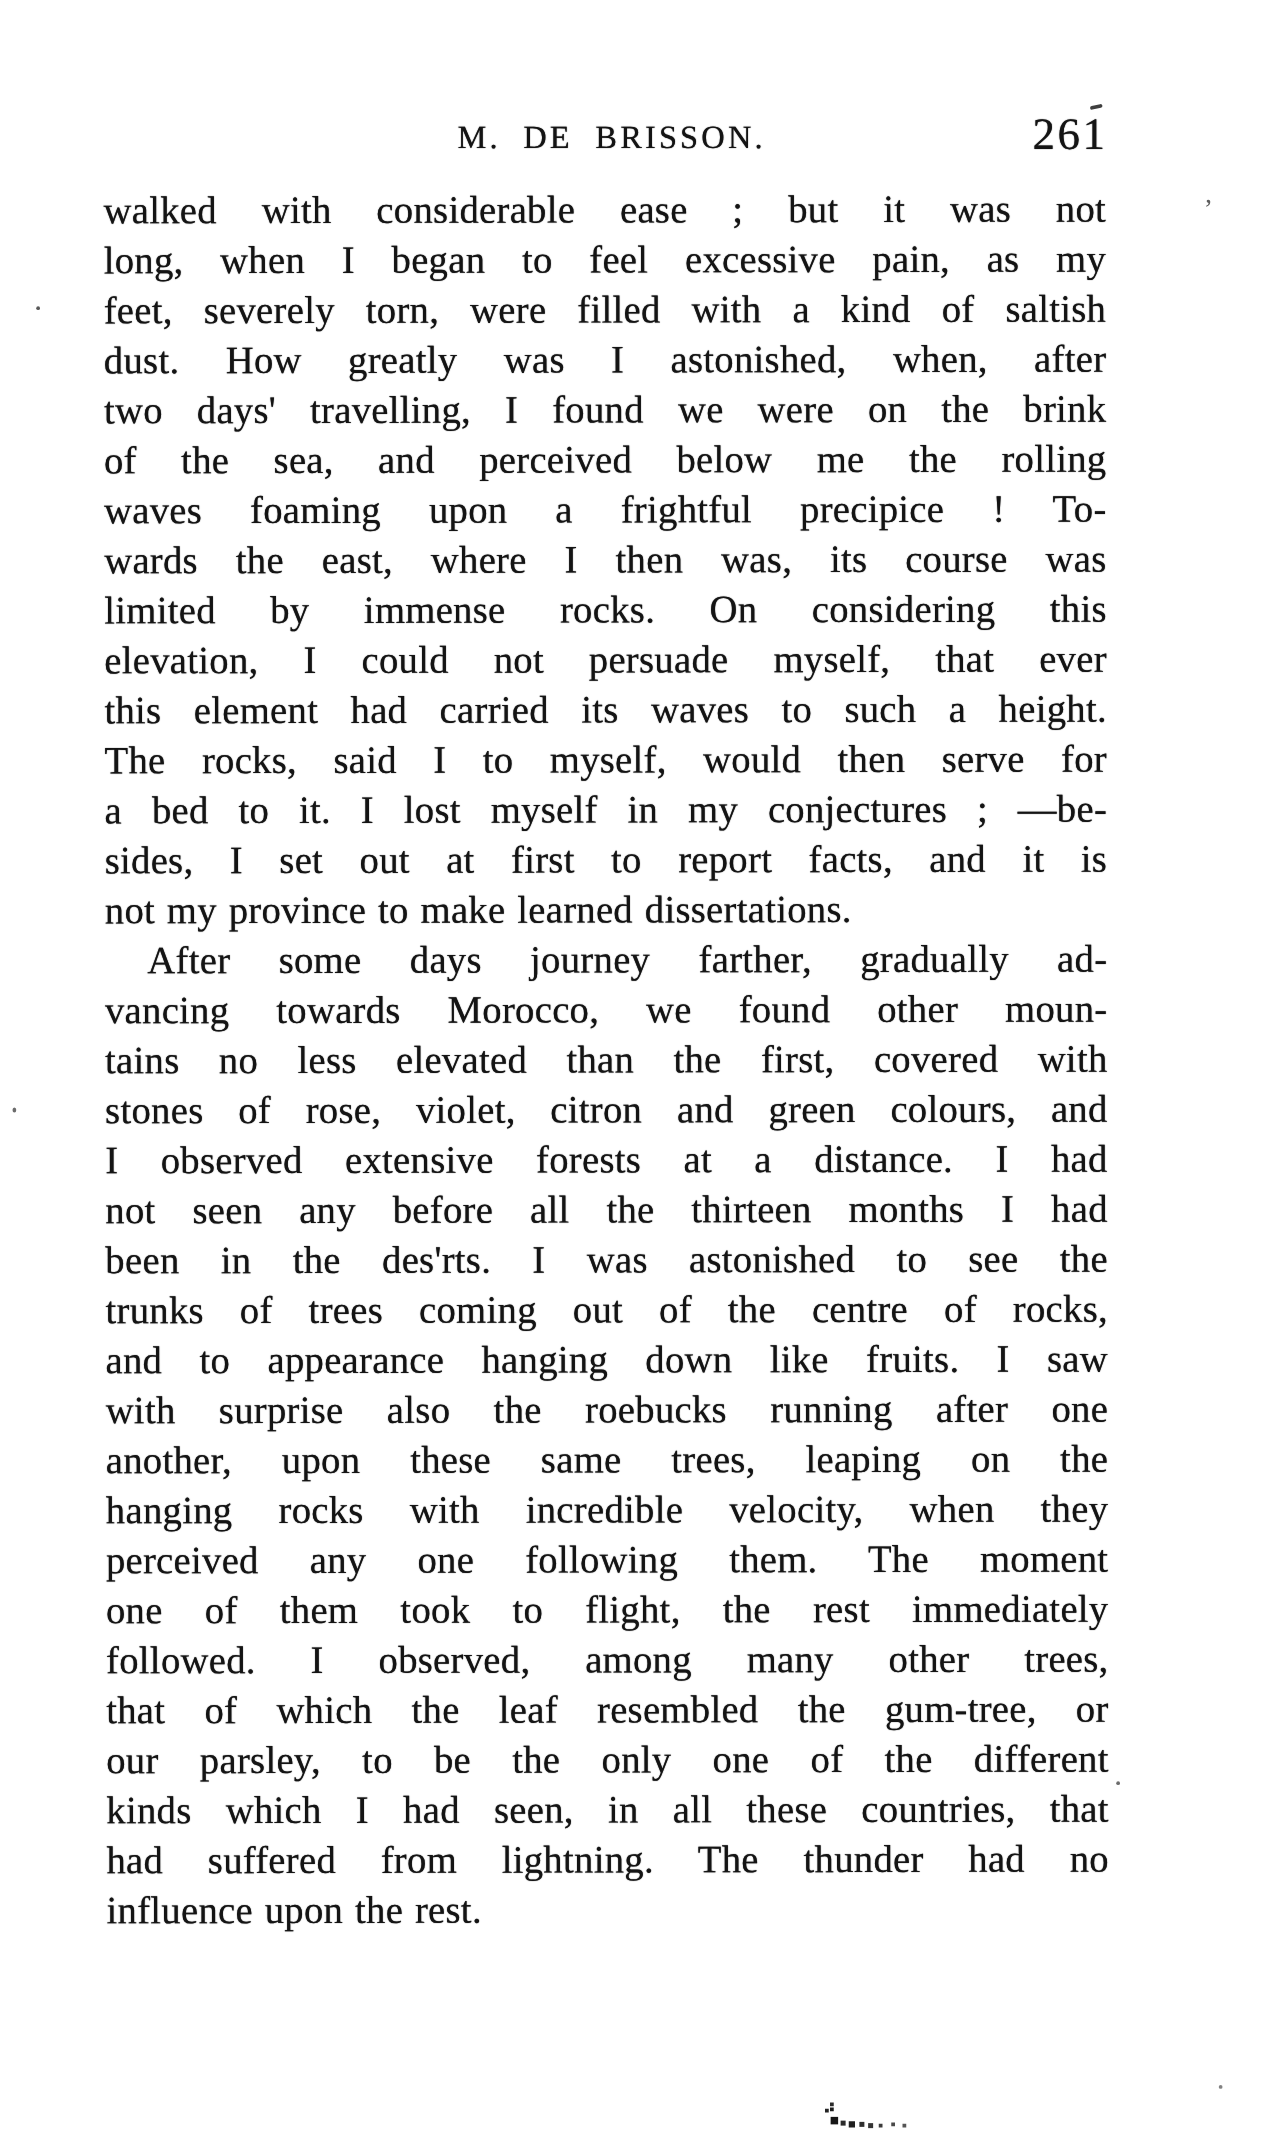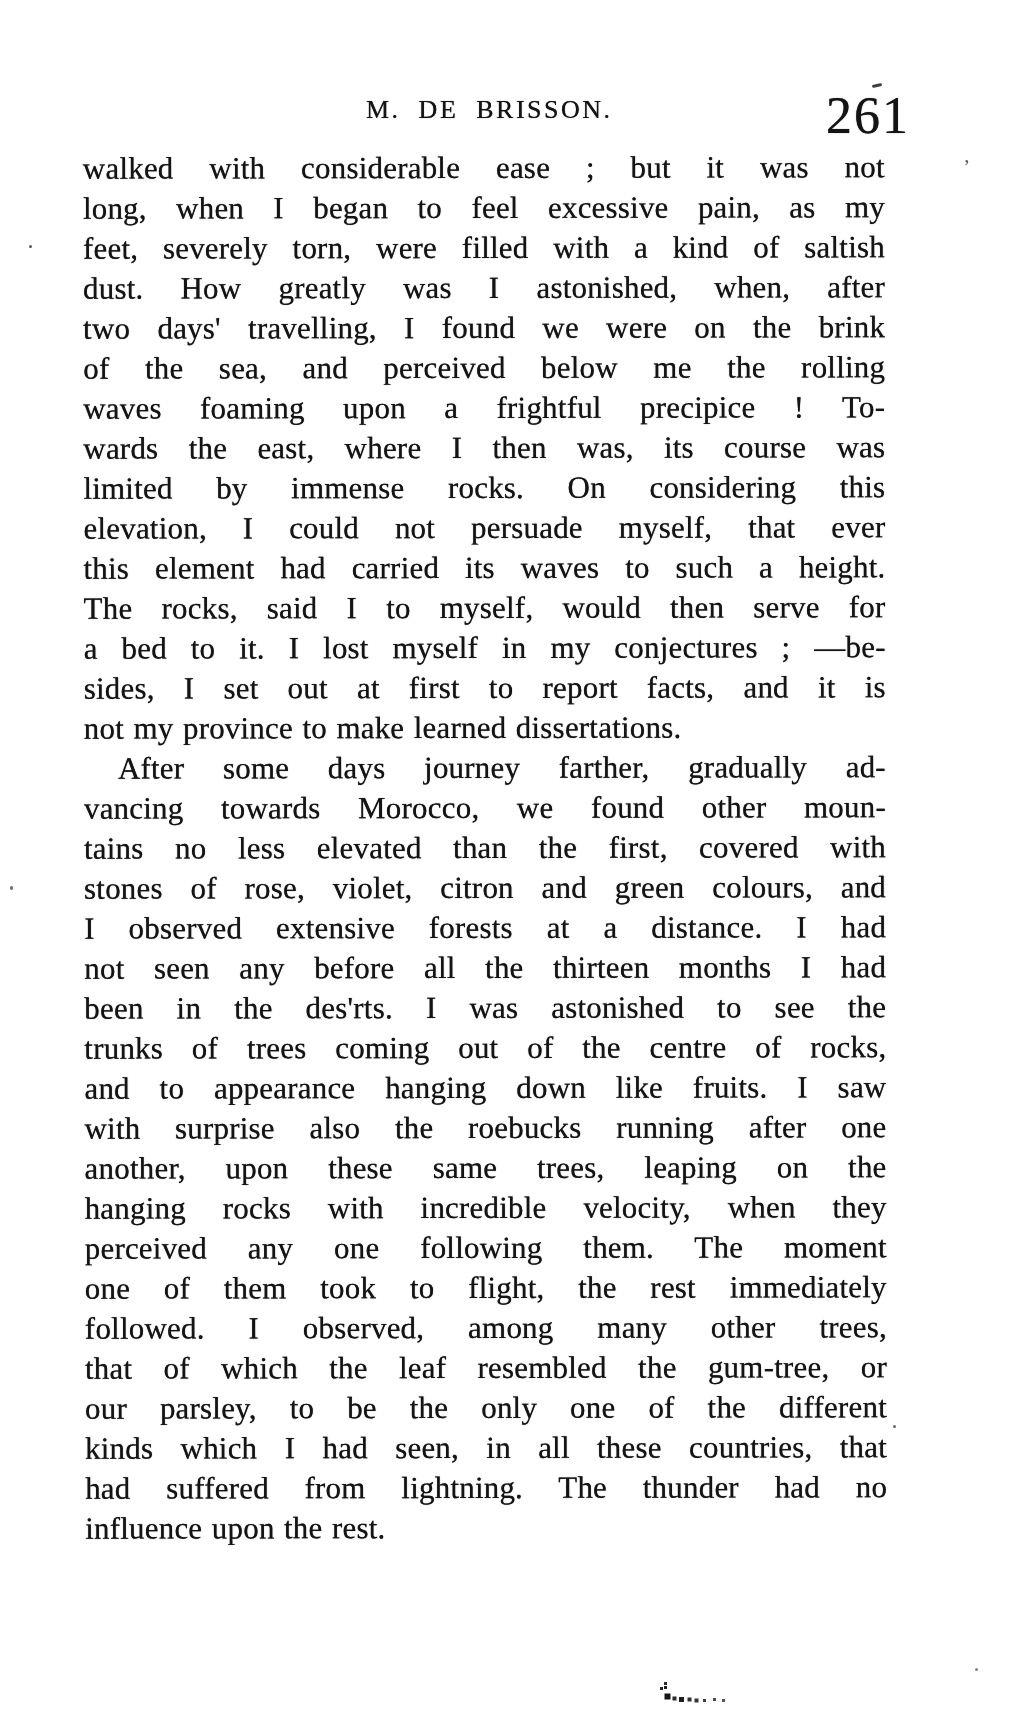--- a/index.html
+++ b/index.html
@@ -24,21 +24,21 @@
     font-size: 26px;
     letter-spacing: 2.5px;
     word-spacing: 9px;
     white-space: nowrap;
     text-shadow: 0 0 0.8px rgba(10,10,10,0.9);
   }
   .page-number {
     position: absolute;
     left: 826px;
     top: 86px;
-    font-size: 52px;
+    font-size: 36px;
     letter-spacing: 2px;
     text-shadow: 0 0 0.8px rgba(10,10,10,0.9);
   }
   .body-text {
     position: absolute;
     left: 84px;
     top: 148px;
     width: 802px;
     font-size: 31px;
     line-height: 40px;

